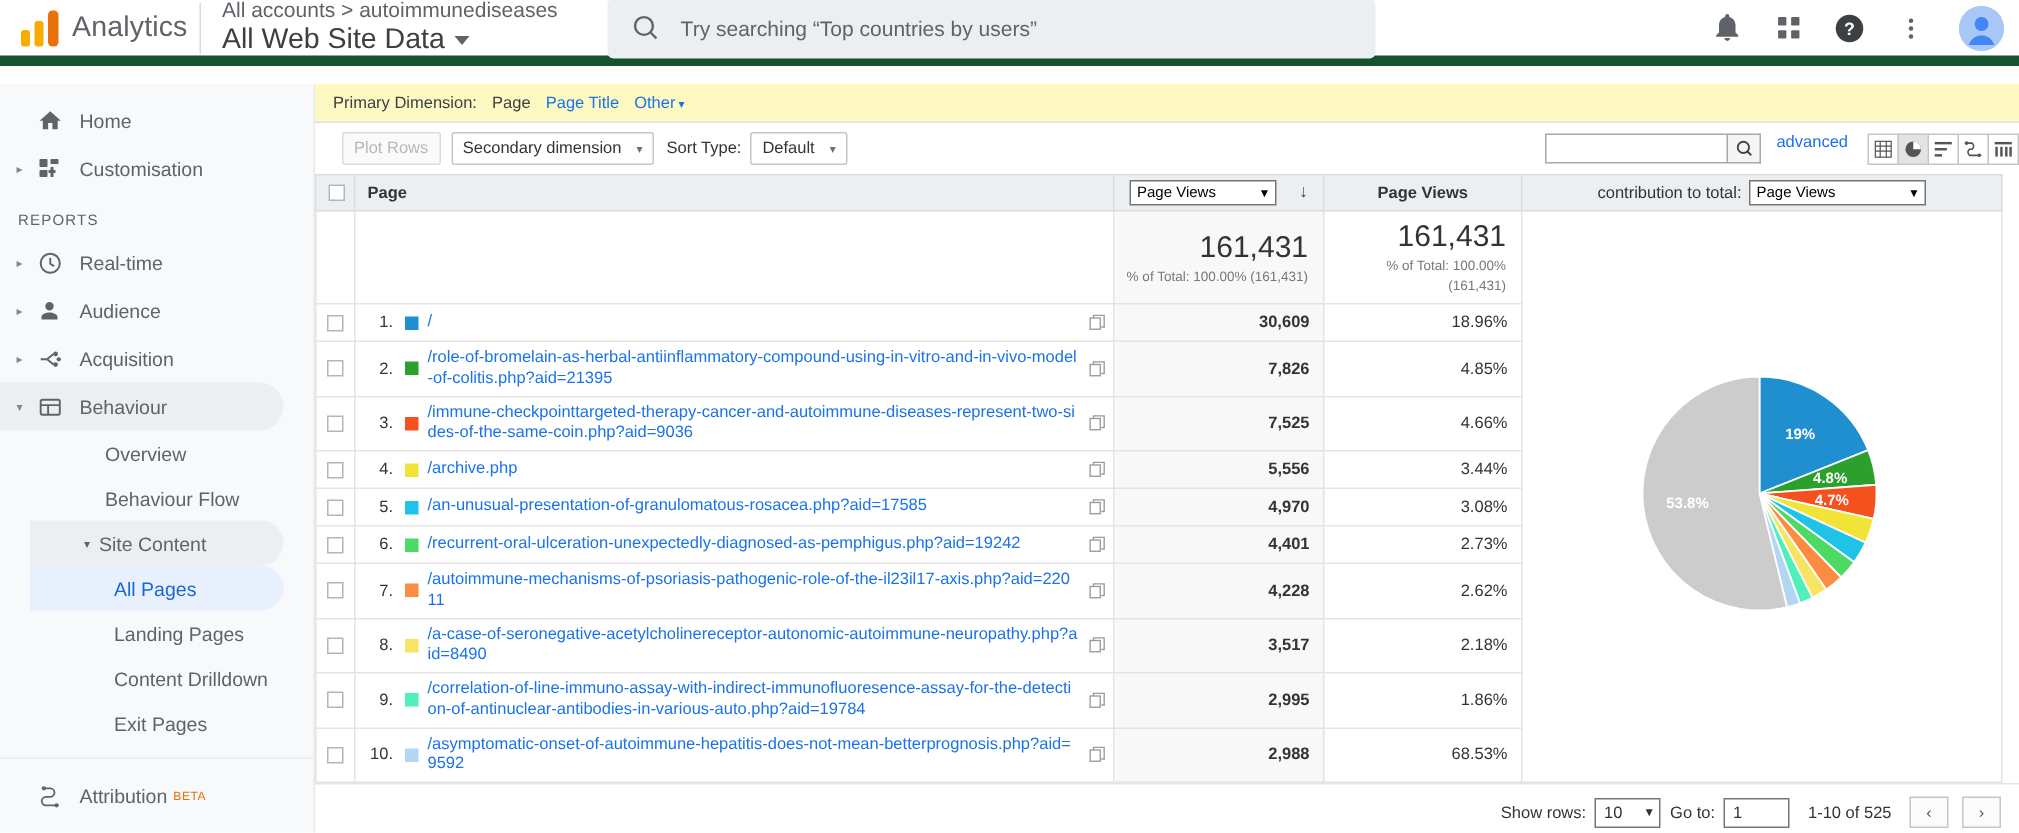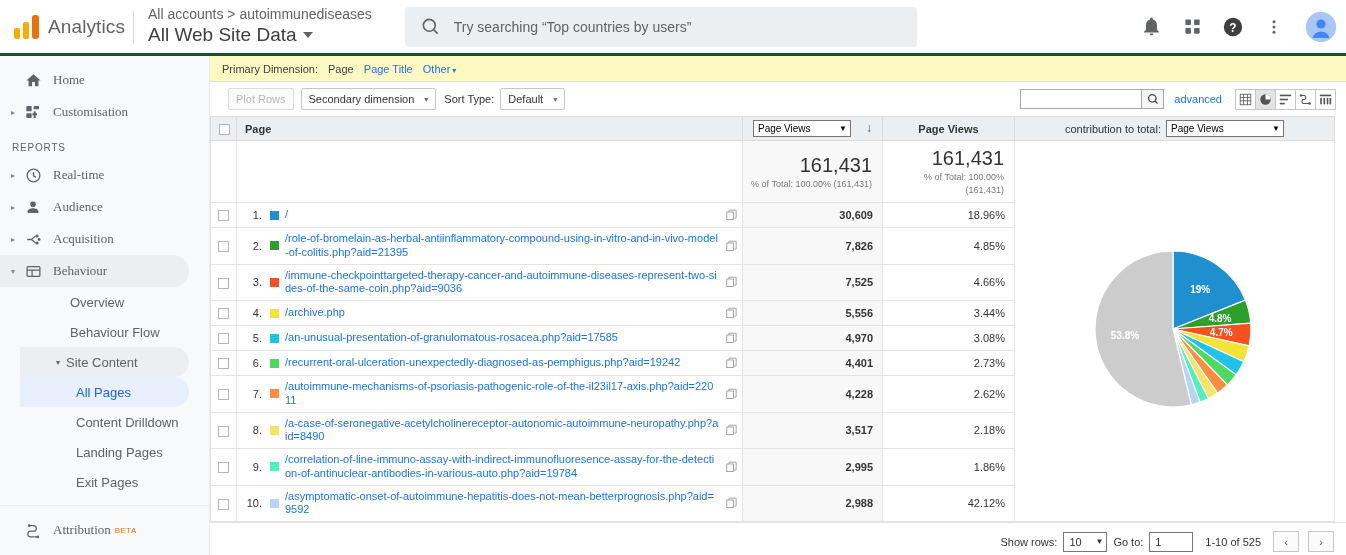--- a/index.html
+++ b/index.html
@@ -7,23 +7,23 @@
   body {
     width:1346px; height:555px;
     font-family:"Liberation Sans", sans-serif;
     font-size:12px; color:#3c4043;
     background:#ffffff; overflow:hidden;
   }
   .app { display:flex; width:1346px; height:555px; }
 
   
   .topbar {
-    position:absolute; top:0; left:0; width:1346px; height:56px;
+    position:absolute; top:0; left:0; width:1346px; height:44px;
     background:#fff; display:flex; align-items:center;
-    border-bottom:3px solid #14532d; z-index:20;
+    border-bottom:7px solid #14532d; z-index:20;
   }
   .logo-wrap { display:flex; align-items:center; width:125px; padding-left:14px; }
   .ga-logo { width:26px; height:24px; position:relative; margin-right:9px; }
   .ga-bar { position:absolute; bottom:0; border-radius:2px; }
   .ga-b1 { left:0; width:6px; height:11px; background:#f9ab00; }
   .ga-b2 { left:9px; width:6px; height:17px; background:#f9ab00; }
   .ga-b3 { left:18px; width:7px; height:24px; background:#e8710a; border-radius:3px; }
   .brand { font-size:19px; color:#5f6368; font-weight:400; letter-spacing:.1px; }
   .divider-v { width:1px; height:34px; background:#dadce0; margin:0 14px 0 8px; }
   .acct { line-height:1.1; }
@@ -48,21 +48,21 @@
     background:#f8f9fa; border-right:1px solid #e8eaed; padding-top:8px;
   }
   .nav-item {
     display:flex; align-items:center; height:32px; padding-left:6px;
     cursor:pointer; font-size:13px; color:#5f6368; position:relative;
     border-radius:0 16px 16px 0; margin-right:20px;
   }
   .nav-item.active { background:#eceff1; }
   .nav-arrow { width:14px; font-size:8px; color:#80868b; text-align:center; flex:none; }
   .nav-ico { width:26px; display:flex; justify-content:center; color:#5f6368; flex:none; }
-  .nav-label { margin-left:7px;font-family:Liberation Serif, serif; }
+  .nav-label { margin-left:7px; }
   .section-lbl { font-size:10px; color:#5f6368; letter-spacing:.8px;
                  padding:14px 12px 6px 12px; font-weight:400; }
   .sub-item {
     display:flex; align-items:center; height:30px; padding-left:50px;
     font-size:13px; color:#5f6368; cursor:pointer;
     border-radius:0 16px 16px 0; margin-right:20px;margin-left:20px;
   }
   .sub-item.group { padding-left:36px; background:#eceff1; }
   .sub-item.group .tri { font-size:8px; color:#5f6368; margin-right:6px; }
   .sub-item.sel { background:#e8f0fe; color:#1967d2; padding-left:56px; font-weight:400; }
@@ -84,21 +84,21 @@
   .ctrlbar { background:#fff; height:34px; display:flex; align-items:center;
              padding:0 8px 0 18px; position:relative; }
   .btn {
     height:22px; border:1px solid #c6c6c6; background:#fff; border-radius:2px;
     font-size:11px; color:#333; display:flex; align-items:center;
     padding:0 7px; cursor:pointer; margin-right:7px;
   }
   .btn.disabled { color:#b8b8b8; border-color:#dcdcdc; background:#fafafa; cursor:default; }
   .btn .cv { margin-left:10px; font-size:8px; color:#707070; }
   .sort-lbl { font-size:11px; color:#333; margin:0 6px 0 1px; }
-  .right-ctrls { position:absolute; right:10px; display:flex; align-items:center; }
+  .right-ctrls { position:absolute; right:0; display:flex; align-items:flex-start; }
   .srch-inp { width:122px; height:20px; border:1px solid #a9a9a9; background:#fff; }
   .srch-btn { width:22px; height:20px; border:1px solid #a9a9a9; border-left:none;
               background:#f5f5f5; display:flex; align-items:center; justify-content:center; cursor:pointer; }
   .adv { color:#1a73e8; font-size:11px; margin:0 14px 0 10px; cursor:pointer; }
   .viewbtns { display:flex; }
   .vb { width:21px; height:21px; border:1px solid #c6c6c6; background:#fff;
         margin-left:-1px; display:flex; align-items:center; justify-content:center; cursor:pointer; }
   .vb.on { background:#e3e3e3; }
 
   
@@ -311,24 +311,24 @@
       <span>Behaviour Flow</span>
     </div>
     <div class="sub-item group">
       <span class="tri">▾</span>
       <span>Site Content</span>
     </div>
     <div class="sub-item sel">
       <span>All Pages</span>
     </div>
     <div class="sub-item lvl3">
+      <span>Landing Pages</span>
+    </div>
+    <div class="sub-item lvl3">
       <span>Content Drilldown</span>
-    </div>
-    <div class="sub-item lvl3">
-      <span>Landing Pages</span>
     </div>
     <div class="sub-item lvl3">
       <span>Exit Pages</span>
     </div>
 
     <div class="nav-sep"></div>
 
     <div class="nav-item">
       <span class="nav-arrow"></span>
       <span class="nav-ico">
@@ -674,21 +674,21 @@
                   <span class="purl">/asymptomatic-onset-of-autoimmune-hepatitis-does-not-mean-betterprognosis.php?aid=9592</span>
                   <span class="extico">
                     <svg width="12" height="12" viewBox="0 0 16 16">
                       <rect x="1" y="4" width="9" height="10" fill="none" stroke="#9a9a9a" stroke-width="1.2"></rect>
                       <path d="M4 4V1.6h9.5V12H11" fill="none" stroke="#9a9a9a" stroke-width="1.2"></path>
                     </svg>
                   </span>
                 </div>
               </td>
               <td class="c-num">2,988</td>
-              <td class="c-pct">42.12%</td>
+              <td class="c-pct">68.53%</td>
             </tr>
           </tbody>
       </table>
     </div>
 
     <div class="foot">
       <div class="foot-row1">
         <span>Show rows:</span>
         <span class="sel-rows">
           <span>10</span>

